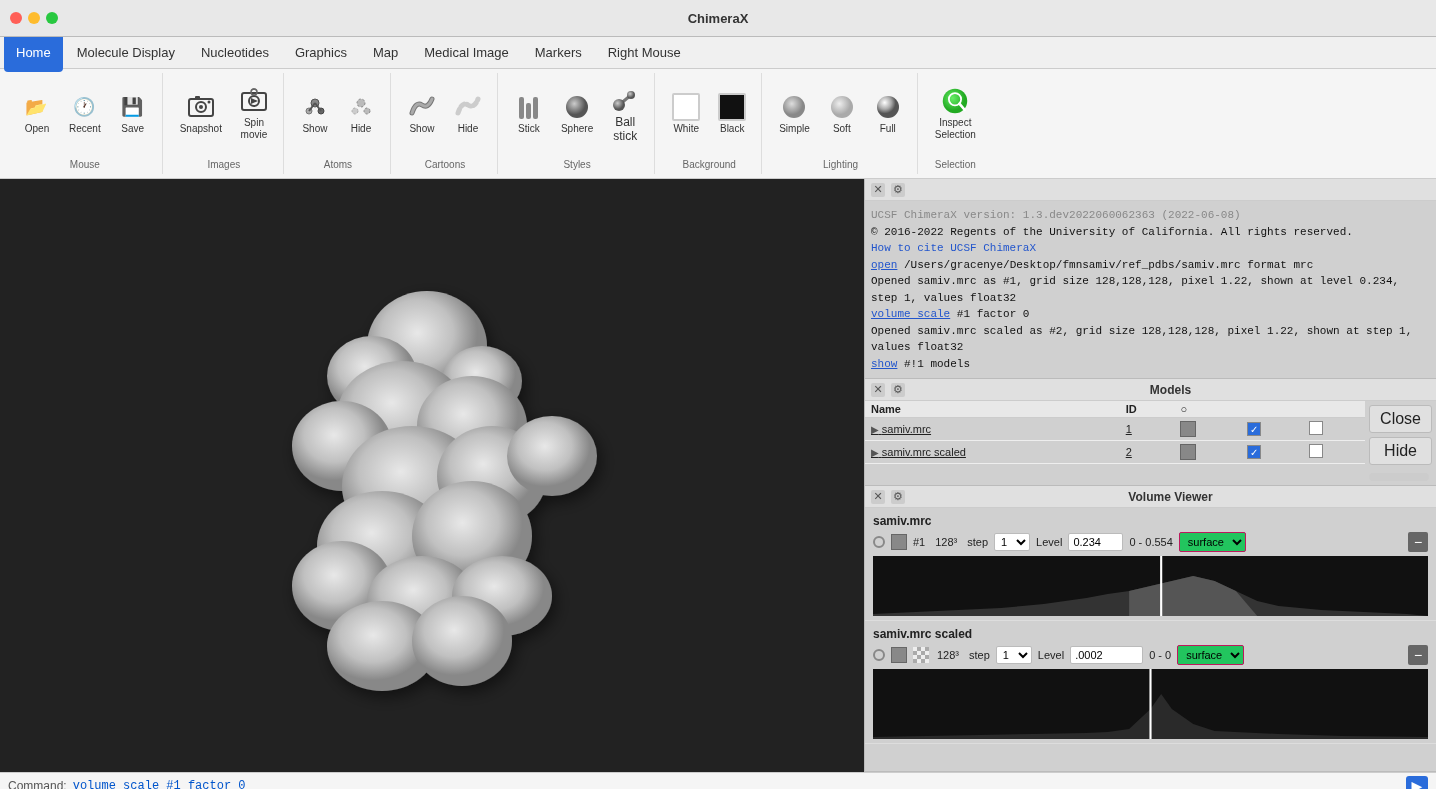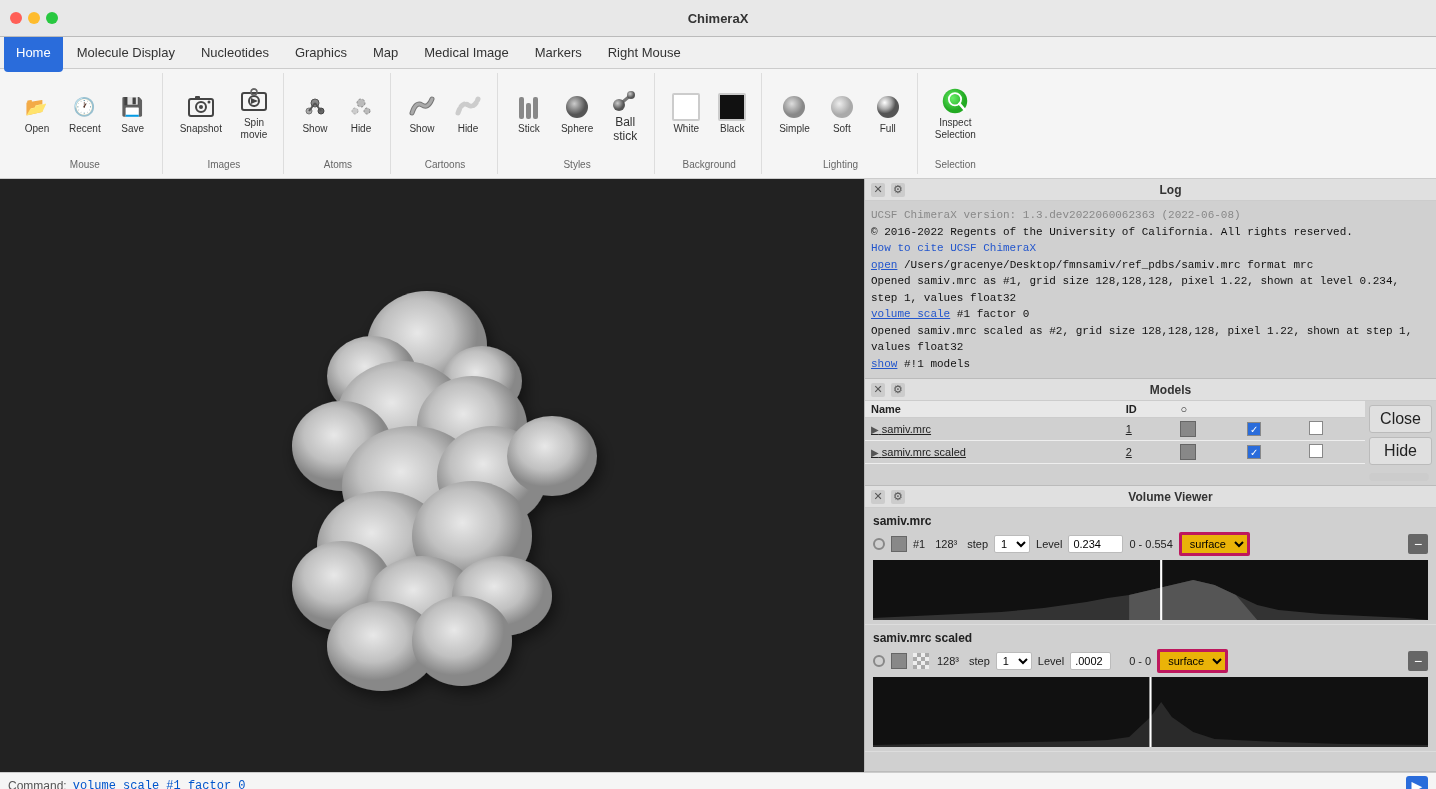--- a/index.html
+++ b/index.html
@@ -286,23 +286,23 @@
     .vol-input {
       padding: 2px 4px;
       font-size: 11px;
       border: 1px solid #bbb;
       border-radius: 2px;
       width: 50px;
     }
     .vol-select {
       padding: 2px 4px;
       font-size: 11px;
-      border: 3px solid #be185d;
+      border: 1px solid #be185d;
       border-radius: 2px;
-      background: #eab308;
+      background: #22c55e;
     }
     .vol-histogram {
       width: 100%;
       height: 60px;
       background: #111;
       position: relative;
       overflow: hidden;
     }
     .vol-minus-btn {
       width: 20px;
@@ -705,21 +705,20 @@
       </svg>
     </div>
   </div>
 
   <div class="right-panels">
 
     <div class="panel log-panel">
       <div class="panel-titlebar">
         <div class="panel-btn">✕</div>
         <div class="panel-btn">⚙</div>
-        <span class="panel-title">Log</span>
       </div>
       <div class="panel-content" style="max-height:200px;">
         <div class="log-text">
           <div style="color:#888;font-size:11px;">UCSF ChimeraX version: 1.3.dev2022060062363 (2022-06-08)</div>
           <div>© 2016-2022 Regents of the University of California. All rights reserved.</div>
           <div><a class="log-link">How to cite UCSF ChimeraX</a></div>
           <div><span class="log-cmd">open</span> <span>/Users/gracenye/Desktop/fmnsamiv/ref_pdbs/samiv.mrc format mrc</span></div>
           <div>Opened samiv.mrc as #1, grid size 128,128,128, pixel 1.22, shown at level 0.234, step 1, values float32</div>
           <div><a class="log-cmd">volume scale</a> <span>#1 factor 0</span></div>
           <div>Opened samiv.mrc scaled as #2, grid size 128,128,128, pixel 1.22, shown at step 1, values float32</div>
@@ -831,22 +830,22 @@
             <div class="radio-sim"></div>
             <div style="width:16px;height:16px;background:#888;border:1px solid #666;"></div>
             <div class="checker-icon"></div>
             <span style="font-size:11px;margin-left:2px;">128³</span>
             <span style="font-size:11px;margin-left:4px;">step</span>
             <select class="step-select">
               <option>1</option>
               <option>2</option>
             </select>
             <span style="font-size:11px;">Level</span>
-            <input type="text" class="vol-input" value=".0002" style="width: 41px;">
-            <span style="font-size:11px;margin-left:12px;">0 - 0</span>
+            <input type="text" class="vol-input" value=".0002" style="width: 73px;">
+            <span style="font-size:11px;">0 - 0</span>
             <select class="vol-select">
               <option>surface</option>
               <option>mesh</option>
               <option>solid</option>
             </select>
             <button class="vol-minus-btn">−</button>
           </div>
 
           <div class="vol-histogram" style="height:70px;">
             <svg width="100%" height="70" viewBox="0 0 520 70" preserveAspectRatio="none">

